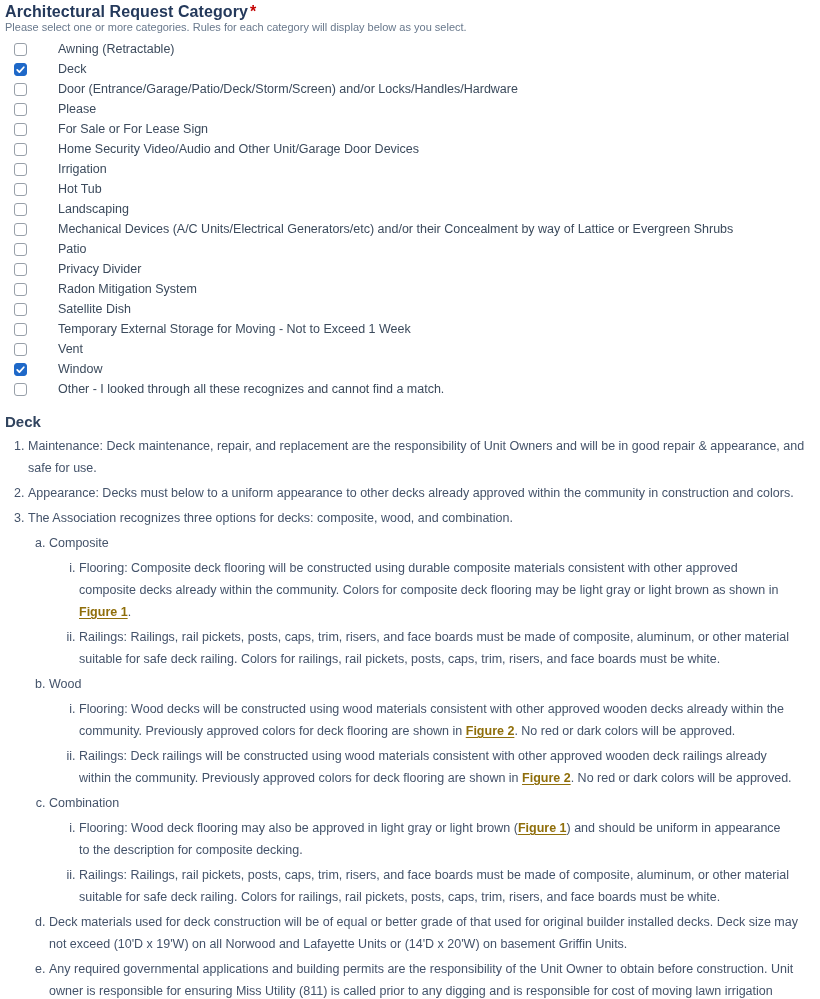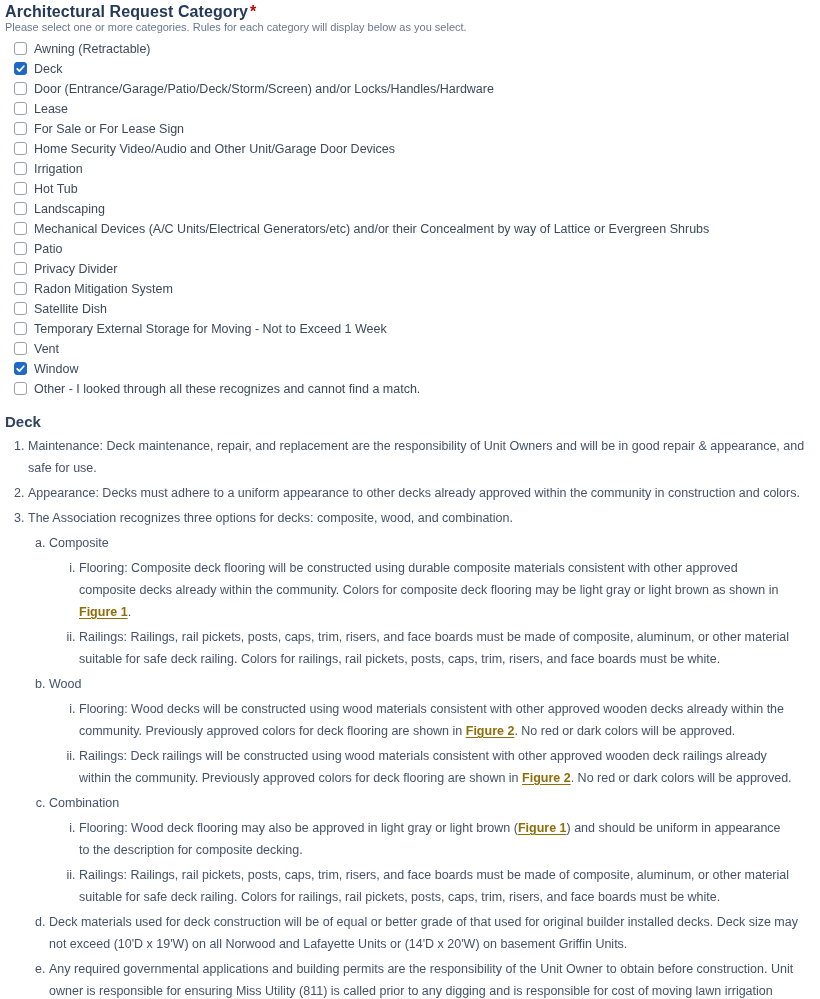--- a/index.html
+++ b/index.html
@@ -20,23 +20,24 @@
   .required-asterisk { color: #c40000; font-weight: 700; margin-left: 2px; }
 
   .form-subtitle {
     font-size: 11px;
     color: #68788c;
   }
 
   .cb-list { margin-top: 6px; }
   .cb-row {
     display: flex;
-    align-items: flex-start;
+    align-items: flex-end;
     padding: 3px 0 3px 9px;
     cursor: pointer;
+    gap: 24px;
   }
   .cb-box {
     width: 13px; height: 13px;
     flex: 0 0 13px;
     border: 1px solid #98a0a9;
     border-radius: 3px;
     background: #fff;
     margin-right: 7px;
     display: inline-flex;
     align-items: center;
@@ -101,21 +102,21 @@
           </svg>
         </span>
         <span class="cb-label">Deck</span>
       </label>
       <label class="cb-row">
         <span class="cb-box"></span>
         <span class="cb-label">Door (Entrance/Garage/Patio/Deck/Storm/Screen) and/or Locks/Handles/Hardware</span>
       </label>
       <label class="cb-row">
         <span class="cb-box"></span>
-        <span class="cb-label">Lease</span>
+        <span class="cb-label">Please</span>
       </label>
       <label class="cb-row">
         <span class="cb-box"></span>
         <span class="cb-label">For Sale or For Lease Sign</span>
       </label>
       <label class="cb-row">
         <span class="cb-box"></span>
         <span class="cb-label">Home Security Video/Audio and Other Unit/Garage Door Devices</span>
       </label>
       <label class="cb-row">
@@ -169,21 +170,21 @@
       <label class="cb-row">
         <span class="cb-box"></span>
         <span class="cb-label">Other - I looked through all these recognizes and cannot find a match.</span>
       </label>
     </div>
 
   <div class="rules">
       <div class="section-title">Deck</div>
       <ol class="lst decimal">
         <li>Maintenance: Deck maintenance, repair, and replacement are the responsibility of Unit Owners and will be in good repair &amp; appearance, and safe for use.</li>
-        <li>Appearance: Decks must adhere to a uniform appearance to other decks already approved within the community in construction and colors.</li>
+        <li>Appearance: Decks must below to a uniform appearance to other decks already approved within the community in construction and colors.</li>
         <li>The Association recognizes three options for decks: composite, wood, and combination.<ol class="lst lower-alpha">
             <li>Composite<ol class="lst lower-roman">
                 <li>Flooring: Composite deck flooring will be constructed using durable composite materials consistent with other approved composite decks already within the community. Colors for composite deck flooring may be light gray or light brown as shown in <a href="#" class="fig-link">Figure 1</a>.</li>
                 <li>Railings: Railings, rail pickets, posts, caps, trim, risers, and face boards must be made of composite, aluminum, or other material suitable for safe deck railing. Colors for railings, rail pickets, posts, caps, trim, risers, and face boards must be white.</li>
               </ol></li>
             <li>Wood<ol class="lst lower-roman">
                 <li>Flooring: Wood decks will be constructed using wood materials consistent with other approved wooden decks already within the community. Previously approved colors for deck flooring are shown in <a href="#" class="fig-link">Figure 2</a>. No red or dark colors will be approved.</li>
                 <li>Railings: Deck railings will be constructed using wood materials consistent with other approved wooden deck railings already within the community. Previously approved colors for deck flooring are shown in <a href="#" class="fig-link">Figure 2</a>. No red or dark colors will be approved.</li>
               </ol></li>
             <li>Combination<ol class="lst lower-roman">

